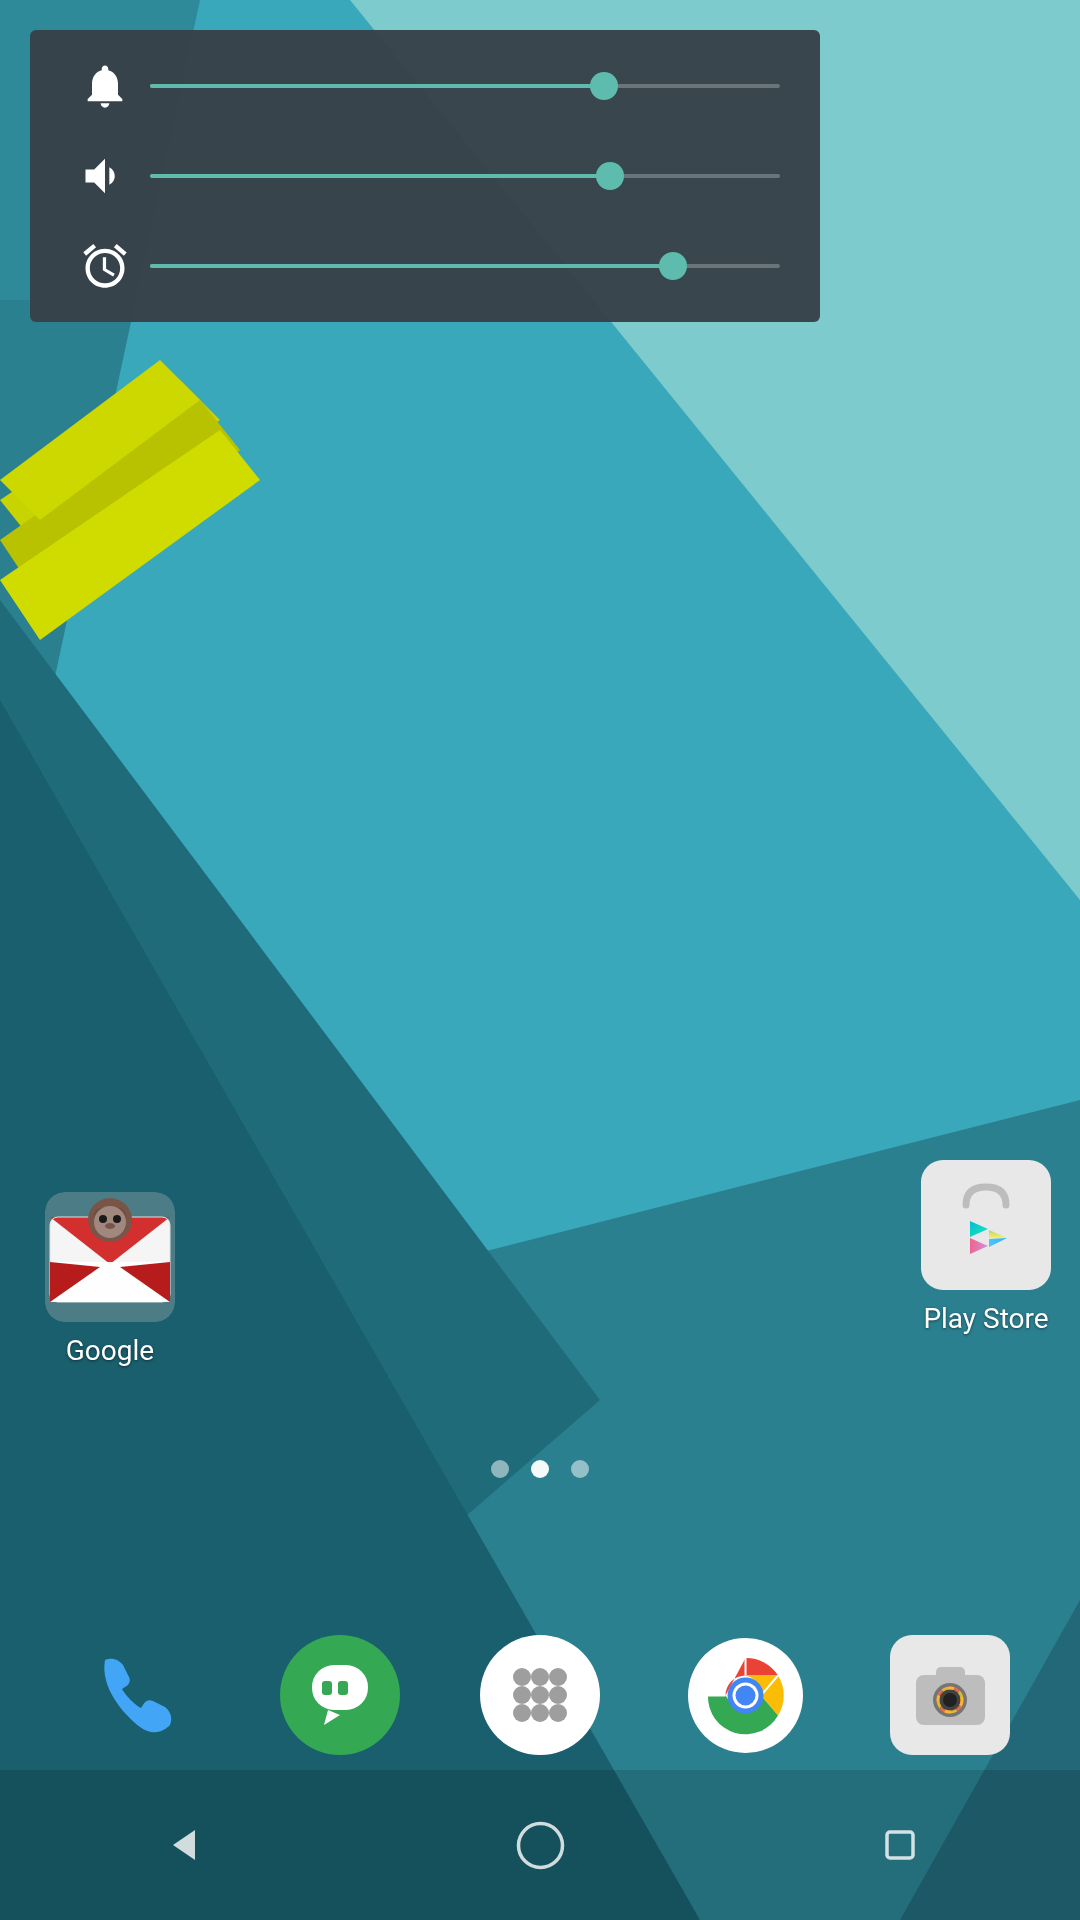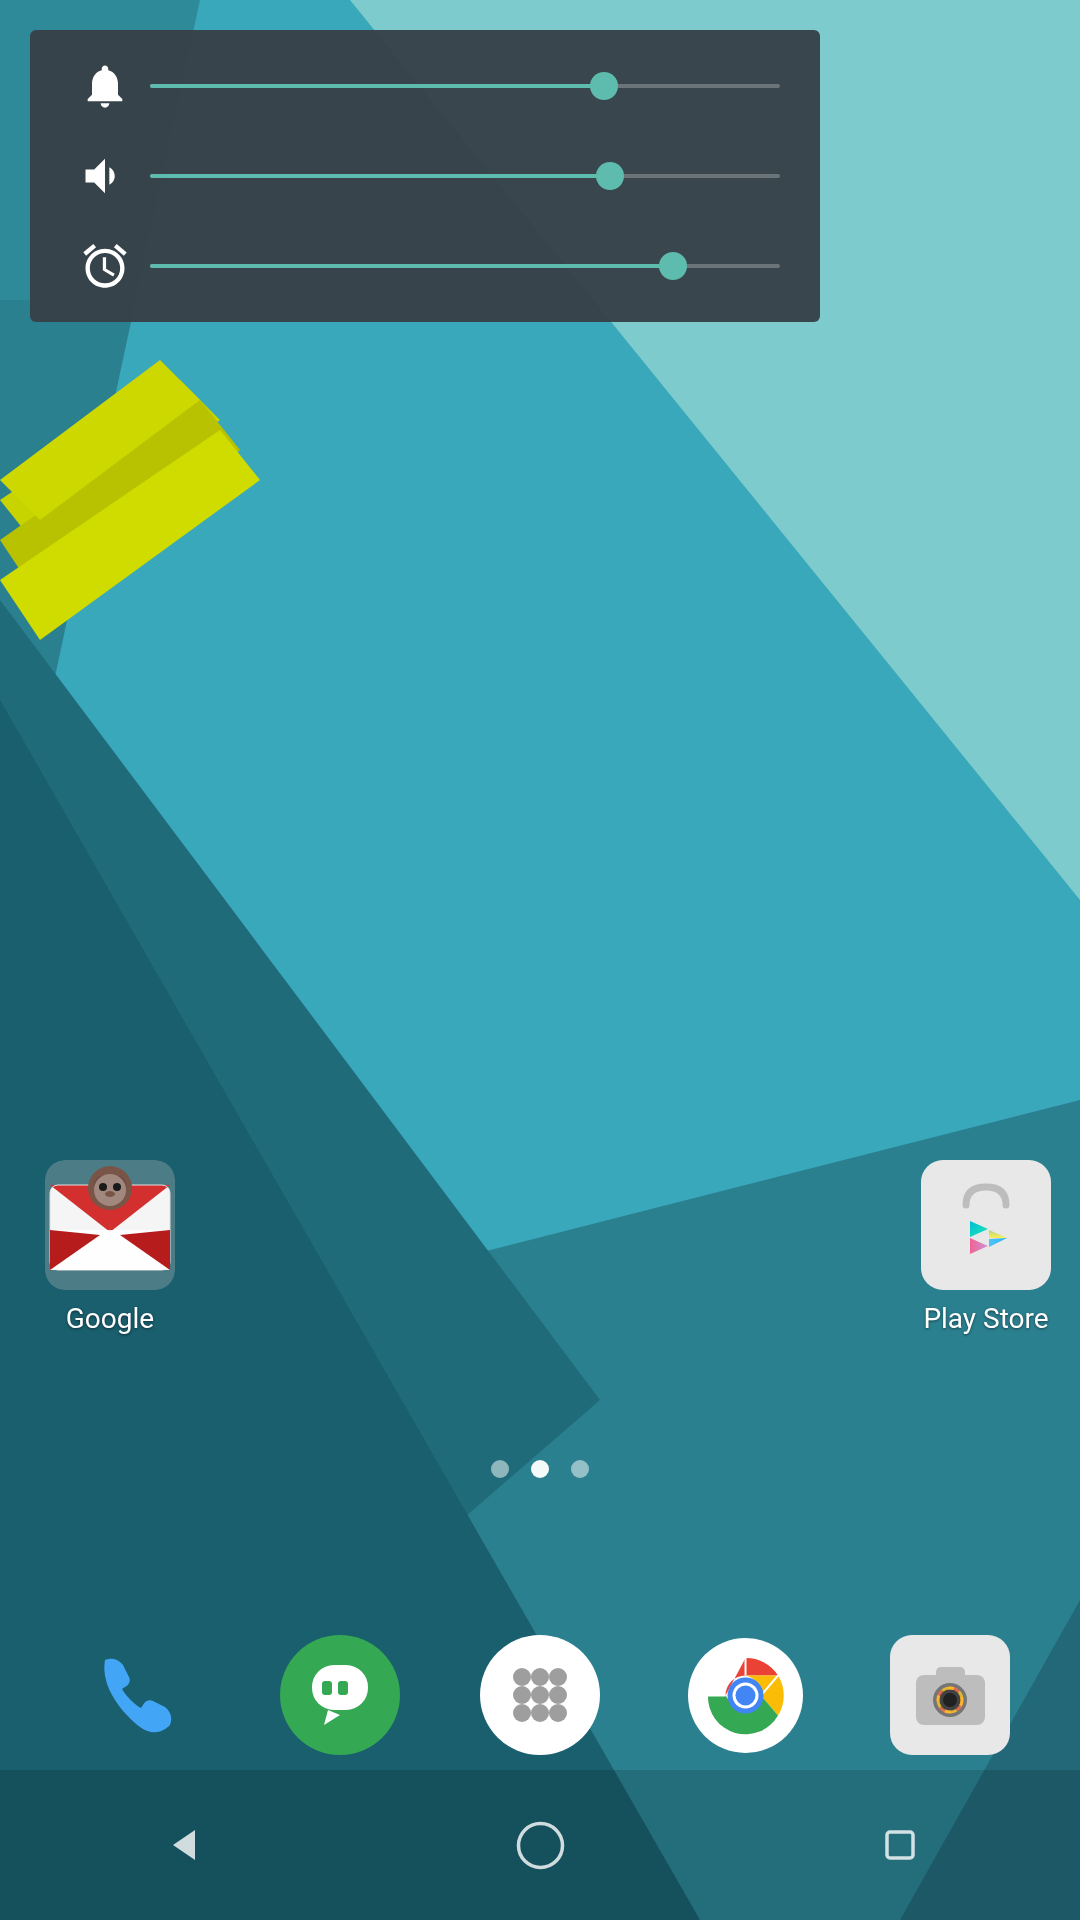--- a/index.html
+++ b/index.html
@@ -274,21 +274,21 @@
     <div class="slider-track">
       <div class="slider-fill" style="width:83%"></div>
       <div class="slider-thumb" style="left:83%"></div>
     </div>
   </div>
 
 </div>
 
 <div class="homescreen-icons">
 
-  <div class="app-icon" style="top:1160px; left:30px;">
+  <div class="app-icon" style="top:1192px; left:30px;">
     <div class="app-icon-img">
       <svg width="130" height="130" viewBox="0 0 130 130" xmlns="http://www.w3.org/2000/svg">
 
         <rect width="130" height="130" rx="20" fill="#c5c5c5" opacity="0.3"></rect>
 
         <rect x="5" y="25" width="120" height="85" rx="8" fill="#f5f5f5"></rect>
 
         <polygon points="5,25 65,72 125,25" fill="#d32f2f"></polygon>
         <rect x="5" y="25" width="120" height="85" rx="8" fill="none" stroke="#e0e0e0" stroke-width="1"></rect>
 

